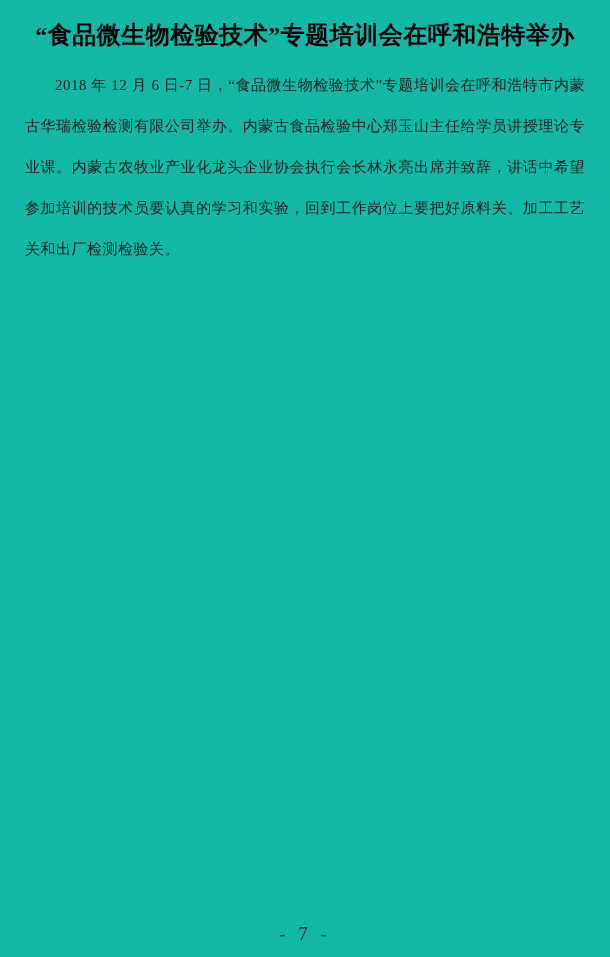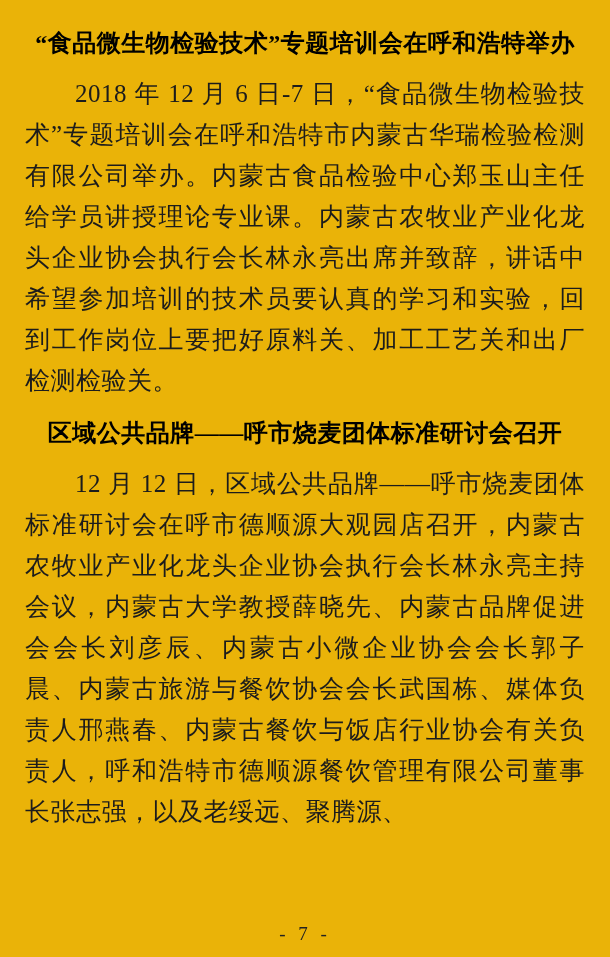--- a/index.html
+++ b/index.html
@@ -5,43 +5,43 @@
   html, body {
     margin: 0;
     padding: 0;
     background: #ffffff;
   }
   .page {
     position: relative;
     width: 610px;
     height: 957px;
     margin: 0 auto;
-    background: #eab308;
+    background: #14b8a6;
     box-sizing: border-box;
-    padding: 20px 25px 0 25px;
+    padding: 12px 25px 0 25px;
     overflow: hidden;
     font-family: "Liberation Serif", "DejaVu Serif", serif;
     color: #1a1a1a;
   }
   .article-heading {
     font-size: 24px;
     font-weight: bold;
     color: #000000;
     text-align: center;
     line-height: 34px;
     margin: 6px 0 13px 0;
     letter-spacing: 0.5px;
     white-space: nowrap;
   }
   .article-heading.second {
     margin-top: 15px;
     margin-bottom: 13px;
   }
   .body-paragraph {
-    font-size: 25px;
+    font-size: 15px;
     line-height: 41px;
     letter-spacing: 0.5px;
     text-align: justify;
     text-indent: 2em;
     margin: 0;
     color: #1c1c1c;
   }
   .page-footer {
     position: absolute;
     bottom: 12px;
@@ -56,19 +56,15 @@
 </head>
 <body>
 
 <div class="page">
 
   <article>
     <h1 class="article-heading">“食品微生物检验技术”专题培训会在呼和浩特举办</h1>
     <p class="body-paragraph">2018 年 12 月 6 日-7 日，“食品微生物检验技术”专题培训会在呼和浩特市内蒙古华瑞检验检测有限公司举办。内蒙古食品检验中心郑玉山主任给学员讲授理论专业课。内蒙古农牧业产业化龙头企业协会执行会长林永亮出席并致辞，讲话中希望参加培训的技术员要认真的学习和实验，回到工作岗位上要把好原料关、加工工艺关和出厂检测检验关。</p>
   </article>
 
-  <article>
-    <h1 class="article-heading second">区域公共品牌——呼市烧麦团体标准研讨会召开</h1>
-    <p class="body-paragraph">12 月 12 日，区域公共品牌——呼市烧麦团体标准研讨会在呼市德顺源大观园店召开，内蒙古农牧业产业化龙头企业协会执行会长林永亮主持会议，内蒙古大学教授薛晓先、内蒙古品牌促进会会长刘彦辰、内蒙古小微企业协会会长郭子晨、内蒙古旅游与餐饮协会会长武国栋、媒体负责人邢燕春、内蒙古餐饮与饭店行业协会有关负责人，呼和浩特市德顺源餐饮管理有限公司董事长张志强，以及老绥远、聚腾源、</p>
-  </article>
 
   <footer class="page-footer">- 7 -</footer>
 </div>
 
 </body></html>

